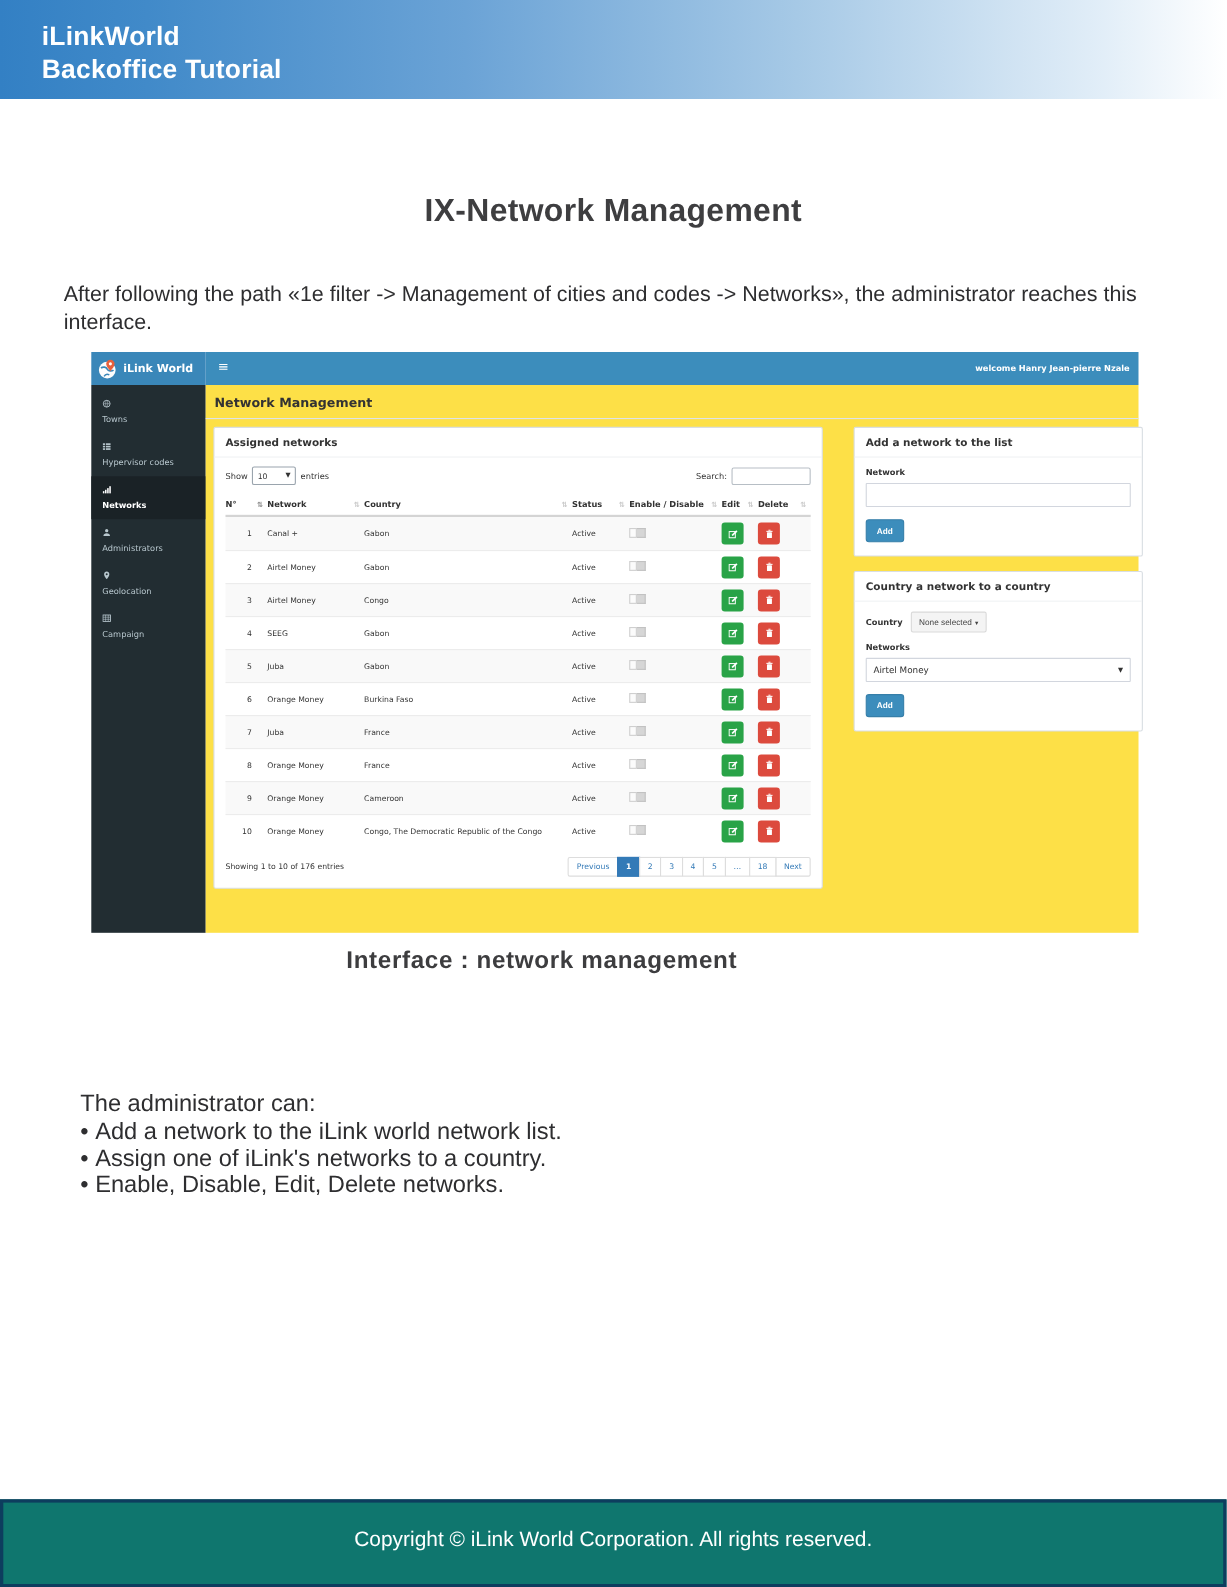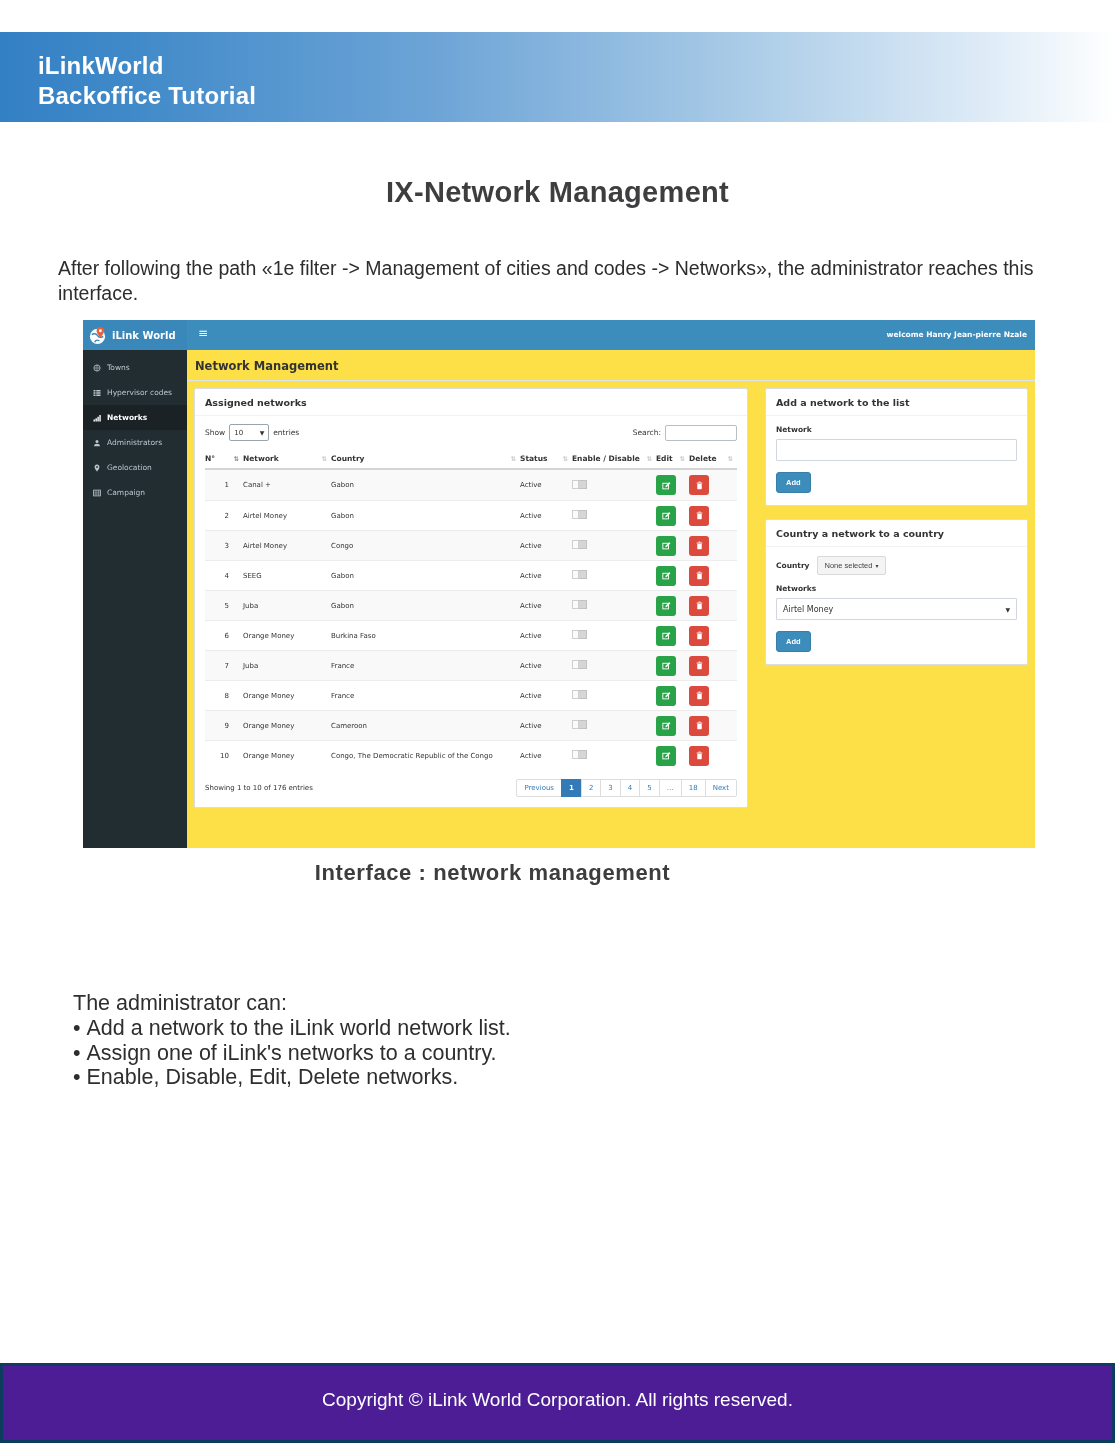--- a/index.html
+++ b/index.html
@@ -6,21 +6,21 @@
   html,body { background:#fff; }
   body {
     position:relative; width:1115px; height:1443px;
     font-family:"Liberation Sans", sans-serif; overflow:hidden;
   }
 
   
   .doc-header {
     position:absolute; top:0; left:0; width:1115px; height:90px;
     background:linear-gradient(90deg,#3380c4 0%,#418ac9 12%,#6ba3d6 38%,#a6c9e6 65%,#e2eef8 90%,#ffffff 100%);
-    color:#fff; padding:19px 0 0 38px;margin-top:32px;
+    color:#fff; padding:19px 0 0 38px;
   }
   .doc-header .hl { font-size:24px; font-weight:600; line-height:1.23; letter-spacing:.2px; }
   .doc-title {
     position:absolute; top:176px; left:0; width:1115px; text-align:center;
     font-size:29px; font-weight:700; color:#3e3e40; letter-spacing:.3px;
   }
   .intro {
     position:absolute; top:256px; left:58px; width:992px;
     font-size:19.5px; color:#2d2d2f; line-height:1.3;
   }
@@ -28,53 +28,53 @@
     position:absolute; top:860px; left:0; width:985px; text-align:center;
     font-size:22px; font-weight:700; color:#3d3d3f; letter-spacing:.6px;
   }
   .admin-block {
     position:absolute; top:991px; left:73px;
     font-size:21.5px; color:#2e2e30; line-height:1.155;
   }
   .admin-block .bullet-line .dot { margin-right:6px; }
   .doc-footer {
     position:absolute; top:1363px; left:0; width:1115px; height:80px;
-    background:#4c1d95; border:3px solid #0d3d5e;
+    background:#0f766e; border:3px solid #0d3d5e;
     display:flex; align-items:center; justify-content:center;
     color:#fff; font-size:19px; padding-bottom:6px;
   }
 
   
   .shot {
     position:absolute; left:83px; top:320px; width:952px; height:528px;
     font-family:"DejaVu Sans", sans-serif; color:#333;
   }
   .logo {
     position:absolute; left:0; top:0; width:104px; height:30px; background:#3a87b9;
     display:flex; align-items:center; gap:5px; padding-left:5px;
   }
   .logo-text { color:#fff; font-weight:700; font-size:10px; }
   .navbar { position:absolute; left:104px; top:0; right:0; height:30px; background:#3c8dbc; }
   .hamburger { position:absolute; left:11px; top:6px; color:#fff; font-size:12px; cursor:pointer; }
   .welcome { position:absolute; right:8px; top:10px; color:#fff; font-size:7.5px; font-weight:700; }
 
   .sidebar { position:absolute; left:0; top:30px; width:104px; bottom:0; background:#222d32; padding-top:5px; }
   .side-item {
-    display:flex; align-items:flex-end; gap:6px; padding:8px 0 8px 10px;
-    color:#b8c7ce; font-size:7.5px; cursor:pointer;
+    display:flex; align-items:flex-start; gap:6px; padding:8px 0 8px 10px;
+    color:#b8c7ce; font-size:7.5px; cursor:pointer;flex-direction:column;
   }
   .side-item svg { flex:none; }
   .side-item.active { background:#1a2226; color:#fff; font-weight:700; }
 
   .app-main { position:absolute; left:104px; right:0; top:30px; bottom:0; background:#fde047; }
   .page-head {
     padding:9px 12px 7px 8px; font-size:11.5px; font-weight:700; color:#333;
     border-bottom:1px solid #dde3ea; font-family:"DejaVu Sans", sans-serif;
   }
-  .cols { display:flex; gap:17px; padding:7px 7px 0 7px; align-items:flex-start; }
+  .cols { display:flex; gap:28px; padding:7px 7px 0 7px; align-items:flex-start; }
 
   .panel { background:#fff; border:1px solid #d9dee3; border-radius:2px; }
   .left-panel { width:554px; flex:none; }
   .panel-title { font-size:9.5px; font-weight:700; color:#333; padding:8px 10px 7px; border-bottom:1px solid #f0f2f4; }
   .panel-body { padding:8px 10px 10px; }
 
   .controls { display:flex; justify-content:space-between; align-items:center; margin-bottom:9px; font-size:7.5px; color:#333; }
   .show-group, .search-group { display:flex; align-items:center; gap:4px; }
   .show-select {
     display:inline-flex; align-items:center; justify-content:space-between;

